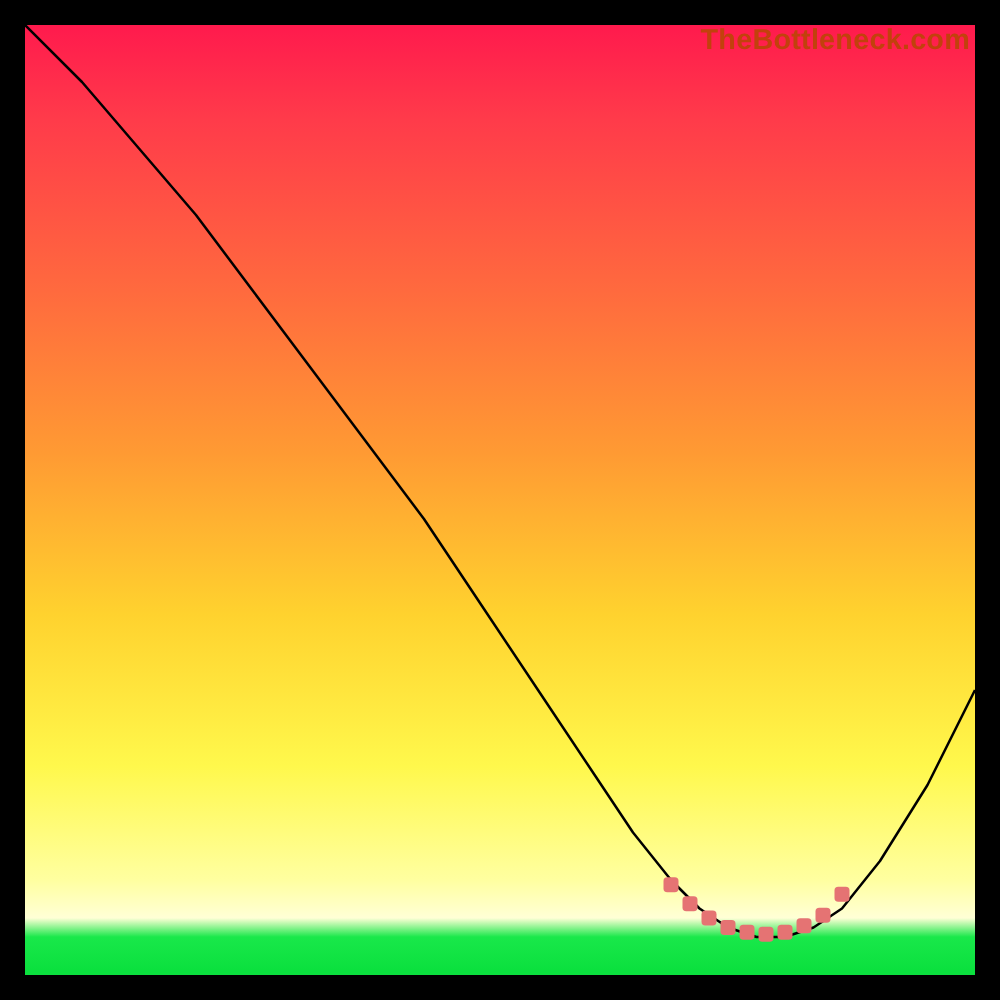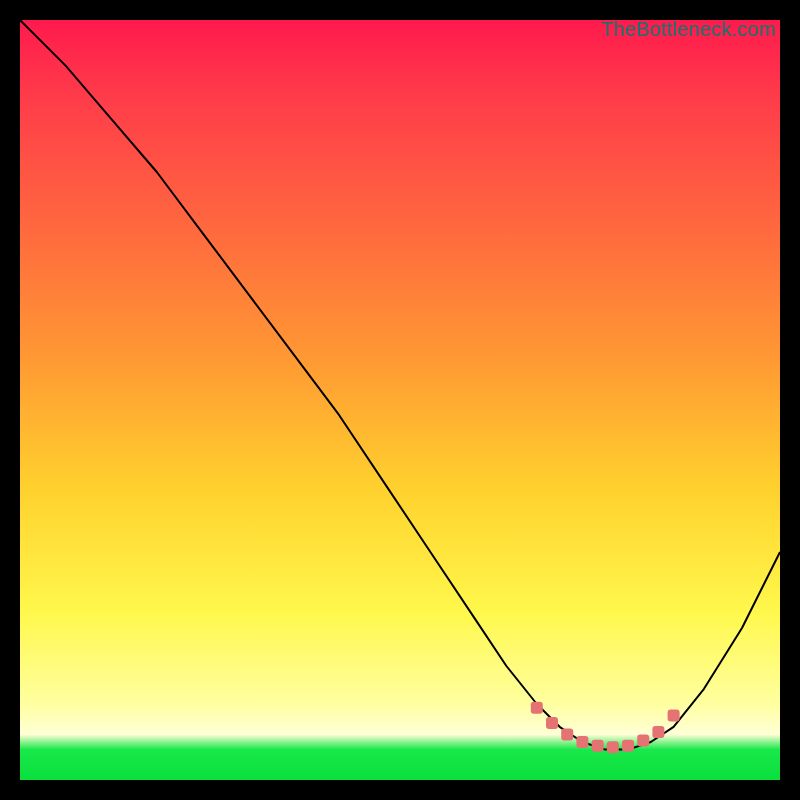--- a/index.html
+++ b/index.html
@@ -45,23 +45,23 @@
     left: 0;
     top: 0;
     width: 760px;
     height: 760px;
   }
   .watermark {
     position: absolute;
     right: 4px;
     top: -2px;
     font-family: Arial, Helvetica, sans-serif;
-    font-size: 20px;
-    font-weight: 400;
-    color: #0f766e;
+    font-size: 23px;
+    font-weight: 700;
+    color: #c2410c;
     letter-spacing: 0.2px;
   }
 </style>
 </head>
 <body>
 
 <div class="frame">
   <div class="gradient"></div>
 
   <svg class="curve" viewBox="0 0 760 760">

